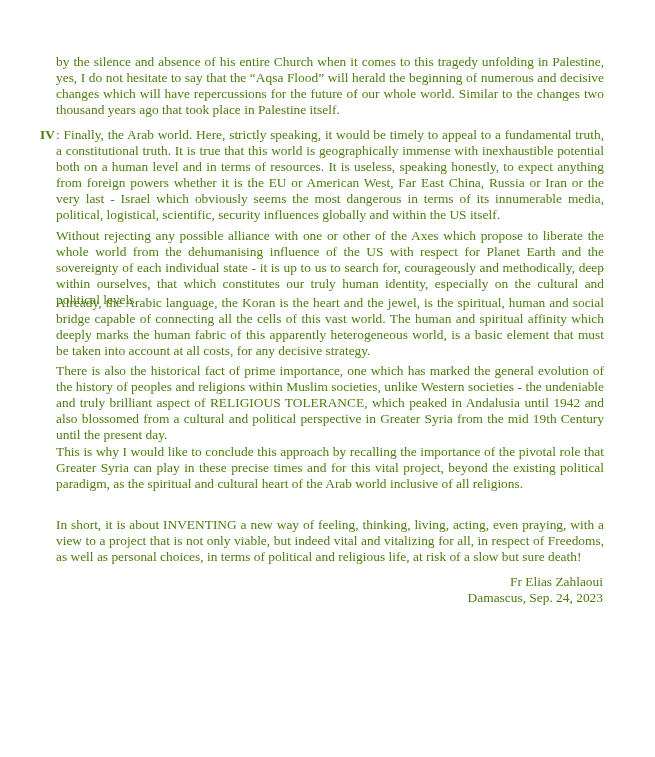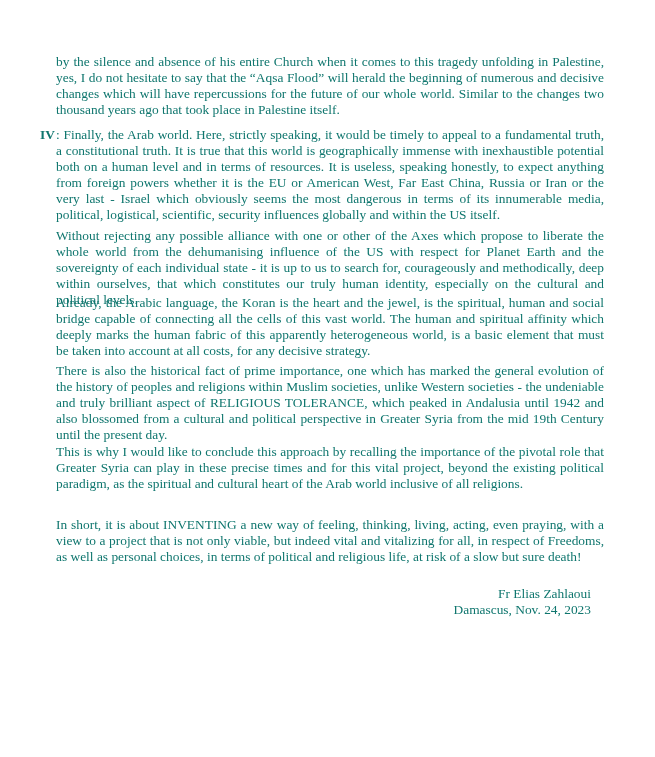--- a/index.html
+++ b/index.html
@@ -1,42 +1,42 @@
 <!DOCTYPE html>
 <html><head>
 <meta charset="utf-8">
 <style>
   html, body { margin: 0; padding: 0; background: #ffffff; }
   body { width: 655px; height: 757px; position: relative; overflow: hidden; }
   .page {
     position: absolute; left: 0; top: 0; width: 655px; height: 749px;
     font-family: "Liberation Serif", "DejaVu Serif", serif;
-    font-size: 13.4px; line-height: 15.9px; color: #0f766e;
+    font-size: 13.4px; line-height: 15.9px; color: #4d7c0f;
   }
   .para {
     position: absolute; left: 56px; width: 548px;
     text-align: justify; margin: 0;
   }
   .marker {
     position: absolute; left: 40px; font-weight: bold; margin: 0;
   }
   .sig {
-    position: absolute; right: 52px; text-align: left; margin: 12px;
+    position: absolute; right: 52px; text-align: left; margin: 0;
   }
 </style>
 </head>
 <body>
 
 <div class="page">
   <p class="para" style="top:54px;">by the silence and absence of his entire Church when it comes to this tragedy unfolding in Palestine, yes, I do not hesitate to say that the “Aqsa Flood” will herald the beginning of numerous and decisive changes which will have repercussions for the future of our whole world. Similar to the changes two thousand years ago that took place in Palestine itself.</p>
 
   <span class="marker" style="top:127px;">IV</span>
   <p class="para" style="top:127px; left:56px; text-indent:0;"><span>: Finally, the Arab world. Here, strictly speaking, it would be timely to appeal to a fundamental truth, a constitutional truth. It is true that this world is geographically immense with inexhaustible potential both on a human level and in terms of resources. It is useless, speaking honestly, to expect anything from foreign powers whether it is the EU or American West, Far East China, Russia or Iran or the very last - Israel which obviously seems the most dangerous in terms of its innumerable media, political, logistical, scientific, security influences globally and within the US itself.</span></p>
 
   <p class="para" style="top:228px;">Without rejecting any possible alliance with one or other of the Axes which propose to liberate the whole world from the dehumanising influence of the US with respect for Planet Earth and the sovereignty of each individual state - it is up to us to search for, courageously and methodically, deep within ourselves, that which constitutes our truly human identity, especially on the cultural and political levels.</p>
   <p class="para" style="top:295px;">Already, the Arabic language, the Koran is the heart and the jewel, is the spiritual, human and social bridge capable of connecting all the cells of this vast world. The human and spiritual affinity which deeply marks the human fabric of this apparently heterogeneous world, is a basic element that must be taken into account at all costs, for any decisive strategy.</p>
   <p class="para" style="top:363px;">There is also the historical fact of prime importance, one which has marked the general evolution of the history of peoples and religions within Muslim societies, unlike Western societies - the undeniable and truly brilliant aspect of RELIGIOUS TOLERANCE, which peaked in Andalusia until 1942 and also blossomed from a cultural and political perspective in Greater Syria from the mid 19th Century until the present day.</p>
   <p class="para" style="top:444px;">This is why I would like to conclude this approach by recalling the importance of the pivotal role that Greater Syria can play in these precise times and for this vital project, beyond the existing political paradigm, as the spiritual and cultural heart of the Arab world inclusive of all religions.</p>
   <p class="para" style="top:517px;">In short, it is about INVENTING a new way of feeling, thinking, living, acting, even praying, with a view to a project that is not only viable, but indeed vital and vitalizing for all, in respect of Freedoms, as well as personal choices, in terms of political and religious life, at risk of a slow but sure death!</p>
 
   <p class="sig" style="top:574px;">Fr Elias Zahlaoui</p>
-  <p class="sig" style="top:590px;">Damascus, Nov. 24, 2023</p>
+  <p class="sig" style="top:590px;">Damascus, Sep. 24, 2023</p>
 </div>
 
 </body></html>

